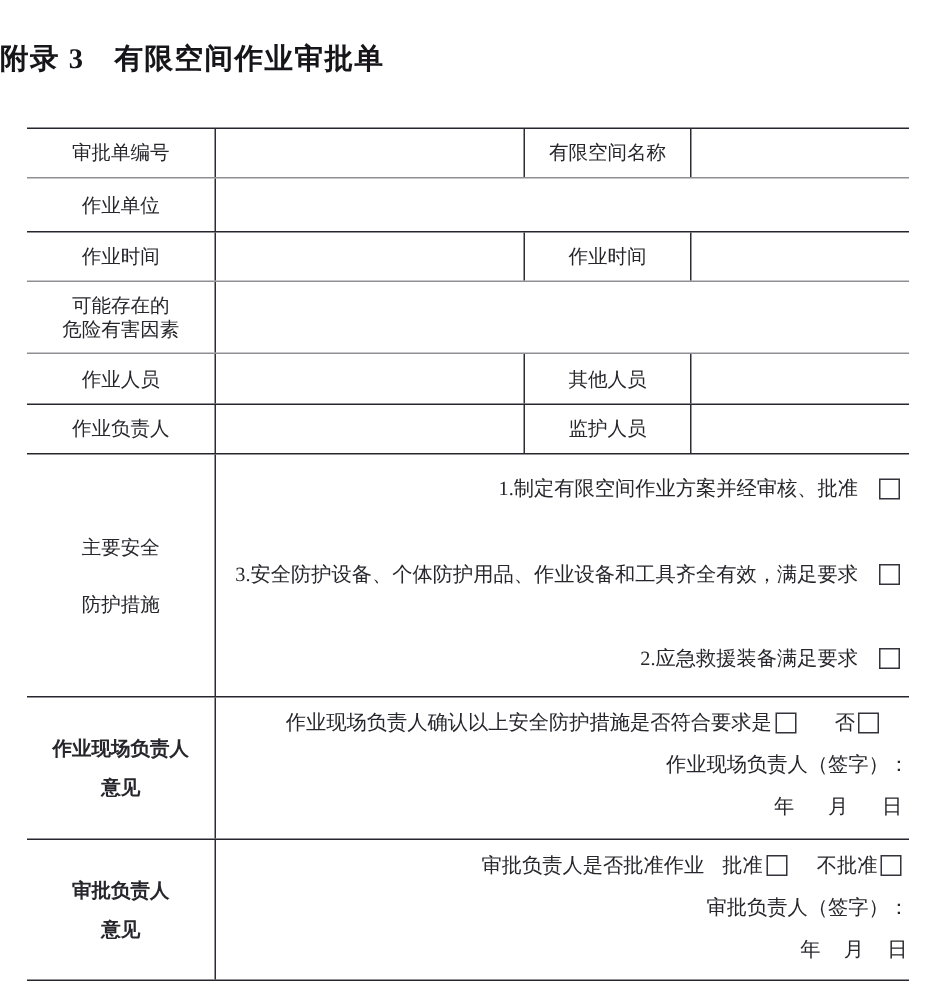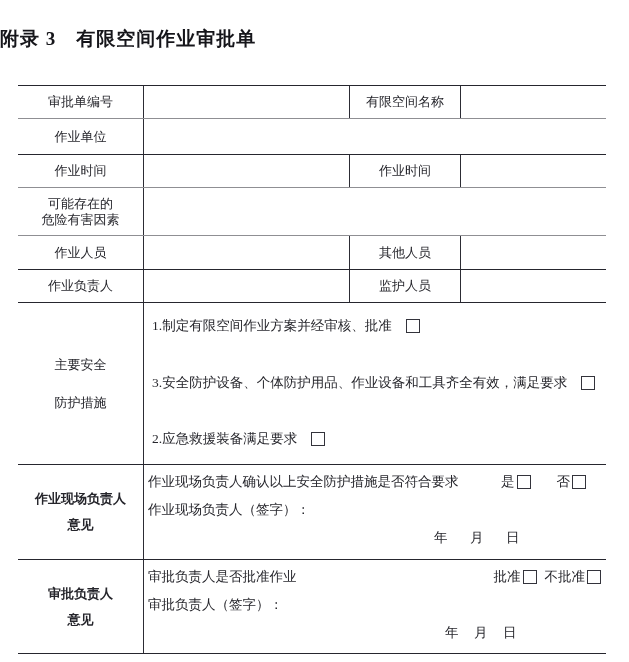--- a/index.html
+++ b/index.html
@@ -12,21 +12,21 @@
     margin:0; padding-top:26px; 
     font-size:19px; font-weight:bold; letter-spacing:1px; color:#15151a;
   }
   .tbl { margin:33px 0 0 18px; width:588px; border-bottom:1px solid #26262e; }
   .row { display:flex; box-sizing:border-box; }
   .bt-d { border-top:1px solid #26262e; }
   .bt-g { border-top:1px solid #8f8f93; }
   .h33{height:33px} .h36{height:36px} .h48{height:48px} .h34{height:34px}
   .h162{height:162px} .h95{height:95px} .h94{height:94px}
   .cell { box-sizing:border-box; }
-  .vl { border-left:1px solid #2c2c34; }
+  .vl { border-left:1px solid #2c2c34;align-items:flex-end; }
   .w1{width:125px} .w2{width:206px} .w3{width:111px} .wr{flex:1}
   .lab {
     display:flex; flex-direction:column; justify-content:center; align-items:center;
     text-align:right; font-size:13px; line-height:16px;
   }
   .lab.gap22 { gap:22px; }
   .lab.gap10 { gap:10px;font-weight:bold; }
   .ct { font-size:13.5px; }
   .safety {
     display:flex; flex-direction:column; justify-content:space-between;
@@ -35,21 +35,21 @@
   .sitem { display:flex; align-items:center; height:20px; }
   .cb {
     display:inline-block; width:12px; height:12px;
     border:1.5px solid #33333b; background:#fff; flex:none;
   }
   .sitem .cb { margin-left:14px; }
   .oplines { display:flex; flex-direction:column; padding:7px 0 0 4px; }
   .oplines .ln { display:flex; align-items:center; height:20px; }
   .oplines .ln + .ln { margin-top:8px; }
   .ln8-1 { padding-right:20px; }
-  .ln9-1 { padding-right:5px; }
+  .ln9-1 { padding-right:5px;gap:12px; }
   .grp { display:flex; align-items:center; }
   .grp .cb { margin-left:2px; }
   .push { margin-left:auto; }
   .gap26 { margin-left:26px; }
   .gap8 { margin-left:8px; }
   .date8 { margin-left:286px; letter-spacing:4.5px; }
   .date9 { margin-left:297px; letter-spacing:1px; }
 </style>
 </head>
 <body>

